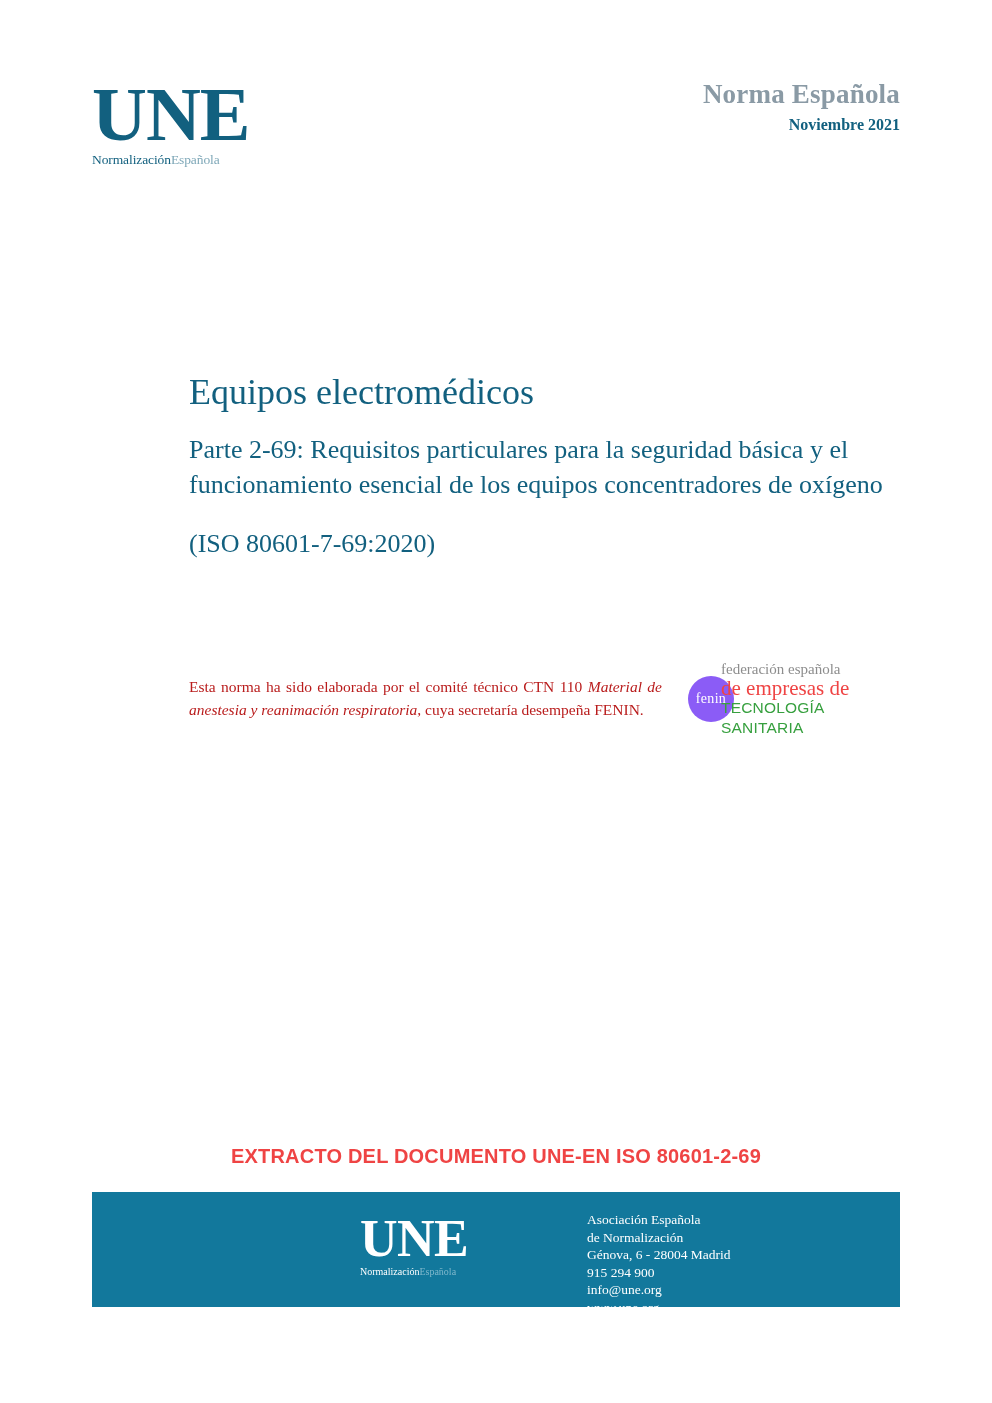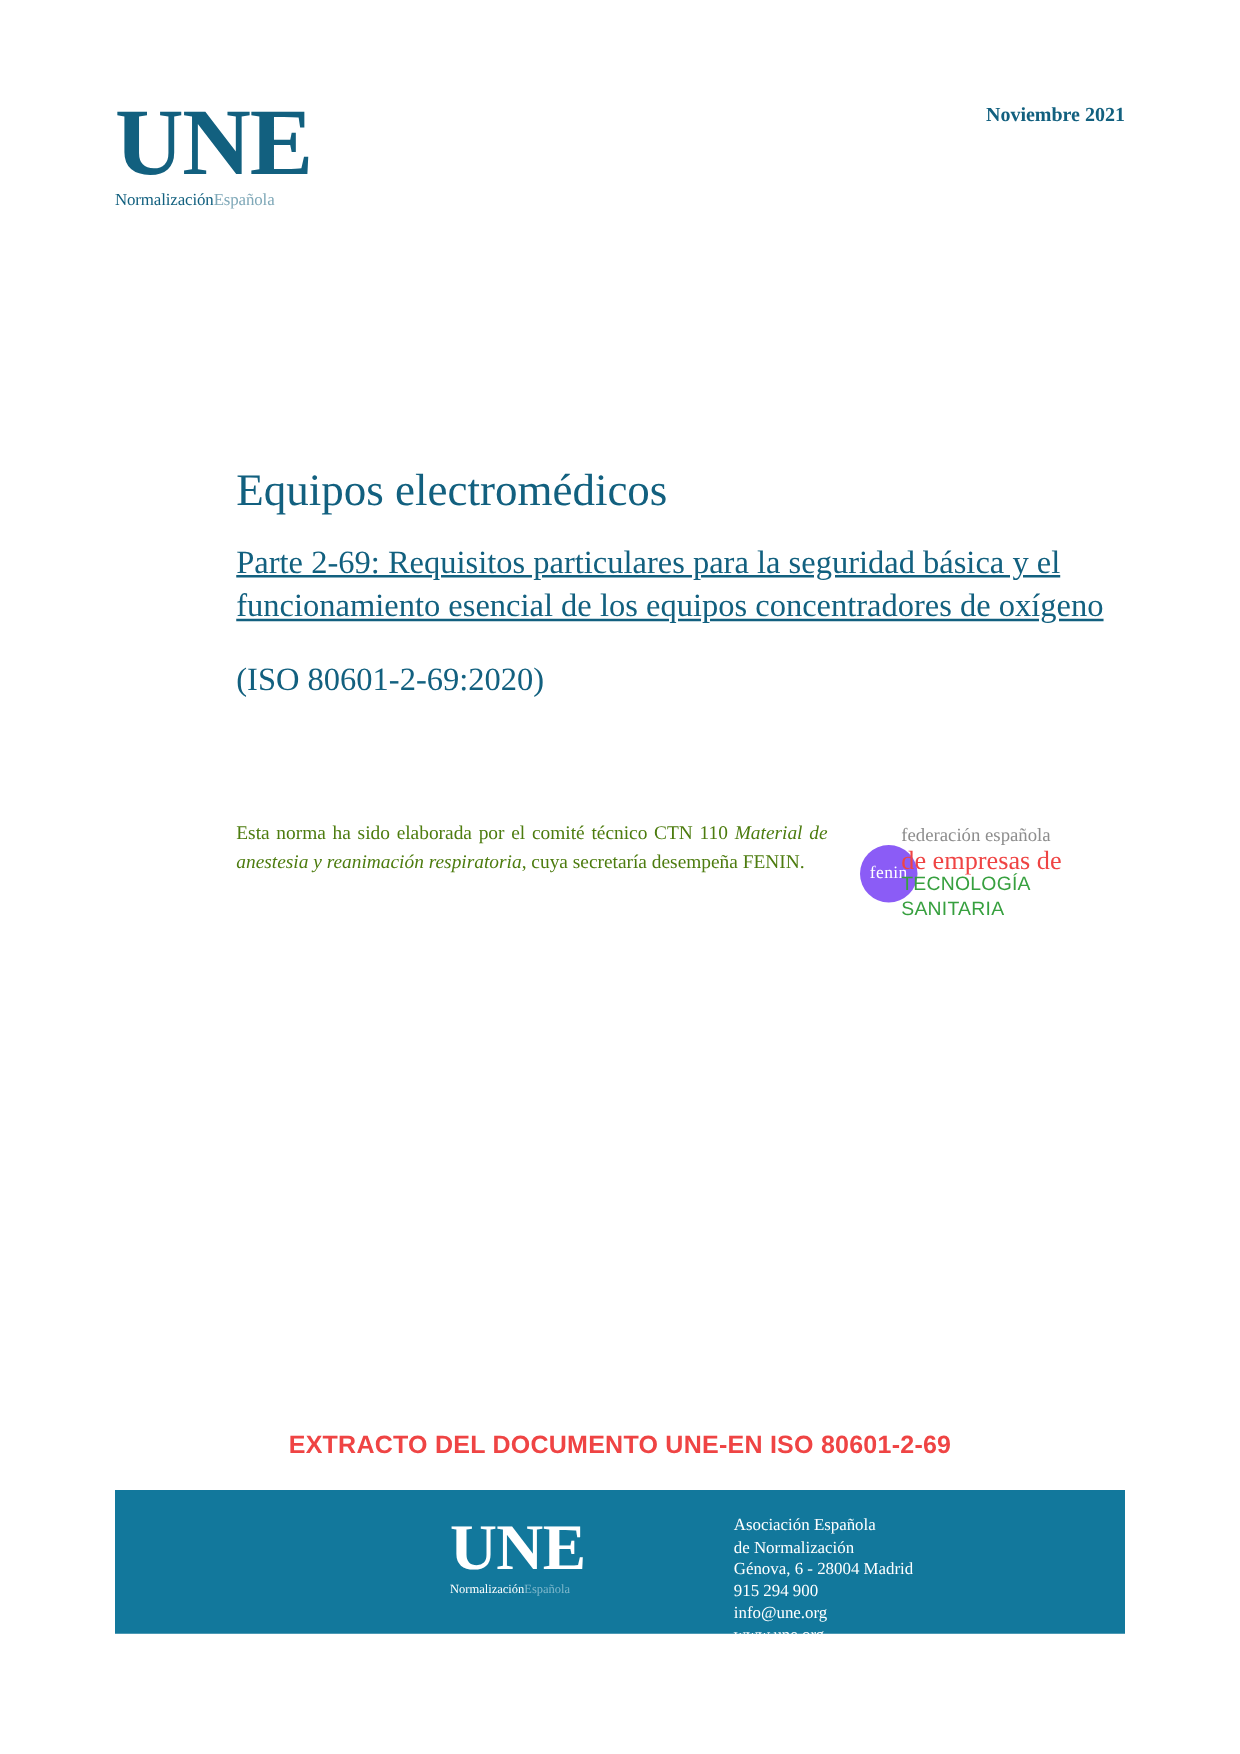--- a/index.html
+++ b/index.html
@@ -97,38 +97,37 @@
     color: #12607f;
     font-size: 36px;
     line-height: 35px;
     font-family: "Liberation Serif", serif;
   }
   .title-main {
     margin-top: 22px;
     font-size: 26px;
     line-height: 35px;
     color: #12607f;
-    text-decoration: underline;
   }
   .title-iso {
     margin-top: 24px;
     font-size: 26px;
     line-height: 35px;
     color: #12607f;
   }
 
   
   .note-block {
     position: absolute;
-    top: 655px;
+    top: 675px;
     left: 189px;
     width: 473px;
     font-size: 15.5px;
     line-height: 23px;
-    color: #4d7c0f;
+    color: #b91c1c;
     text-align: justify;
   }
   .note-block i { font-style: italic; }
 
   
   .fenin {
     position: absolute;
     top: 660px;
     left: 688px;
     width: 215px;
@@ -241,29 +240,30 @@
 <div class="page">
 
   <div class="header">
 
     <div class="une-logo">
       <span class="une-word">UNE</span>
       <span class="une-sub"><span>Normalización</span><span class="light">Española</span></span>
     </div>
 
     <div class="header-right">
+      <div class="norma-espanola">Norma Española</div>
       <div class="norma-date">Noviembre 2021</div>
     </div>
 
   </div>
 
   <div class="title-block">
     <div class="title-line">Equipos electromédicos</div>
     <div class="title-main">Parte 2-69: Requisitos particulares para la seguridad básica y el funcionamiento esencial de los equipos concentradores de oxígeno</div>
-    <div class="title-iso">(ISO 80601-2-69:2020)</div>
+    <div class="title-iso">(ISO 80601-7-69:2020)</div>
   </div>
 
   <div class="note-block"><span>Esta norma ha sido elaborada por el comité técnico CTN 110 </span><i>Material de anestesia y reanimación respiratoria</i><span>, cuya secretaría desempeña FENIN.</span></div>
 
   <div class="fenin">
     <div class="fenin-circle">fenin</div>
     <div class="fenin-text">
       <div class="fenin-l1">federación española</div>
       <div class="fenin-l2">de empresas de</div>
       <div class="fenin-l3">TECNOLOGÍA SANITARIA</div>

